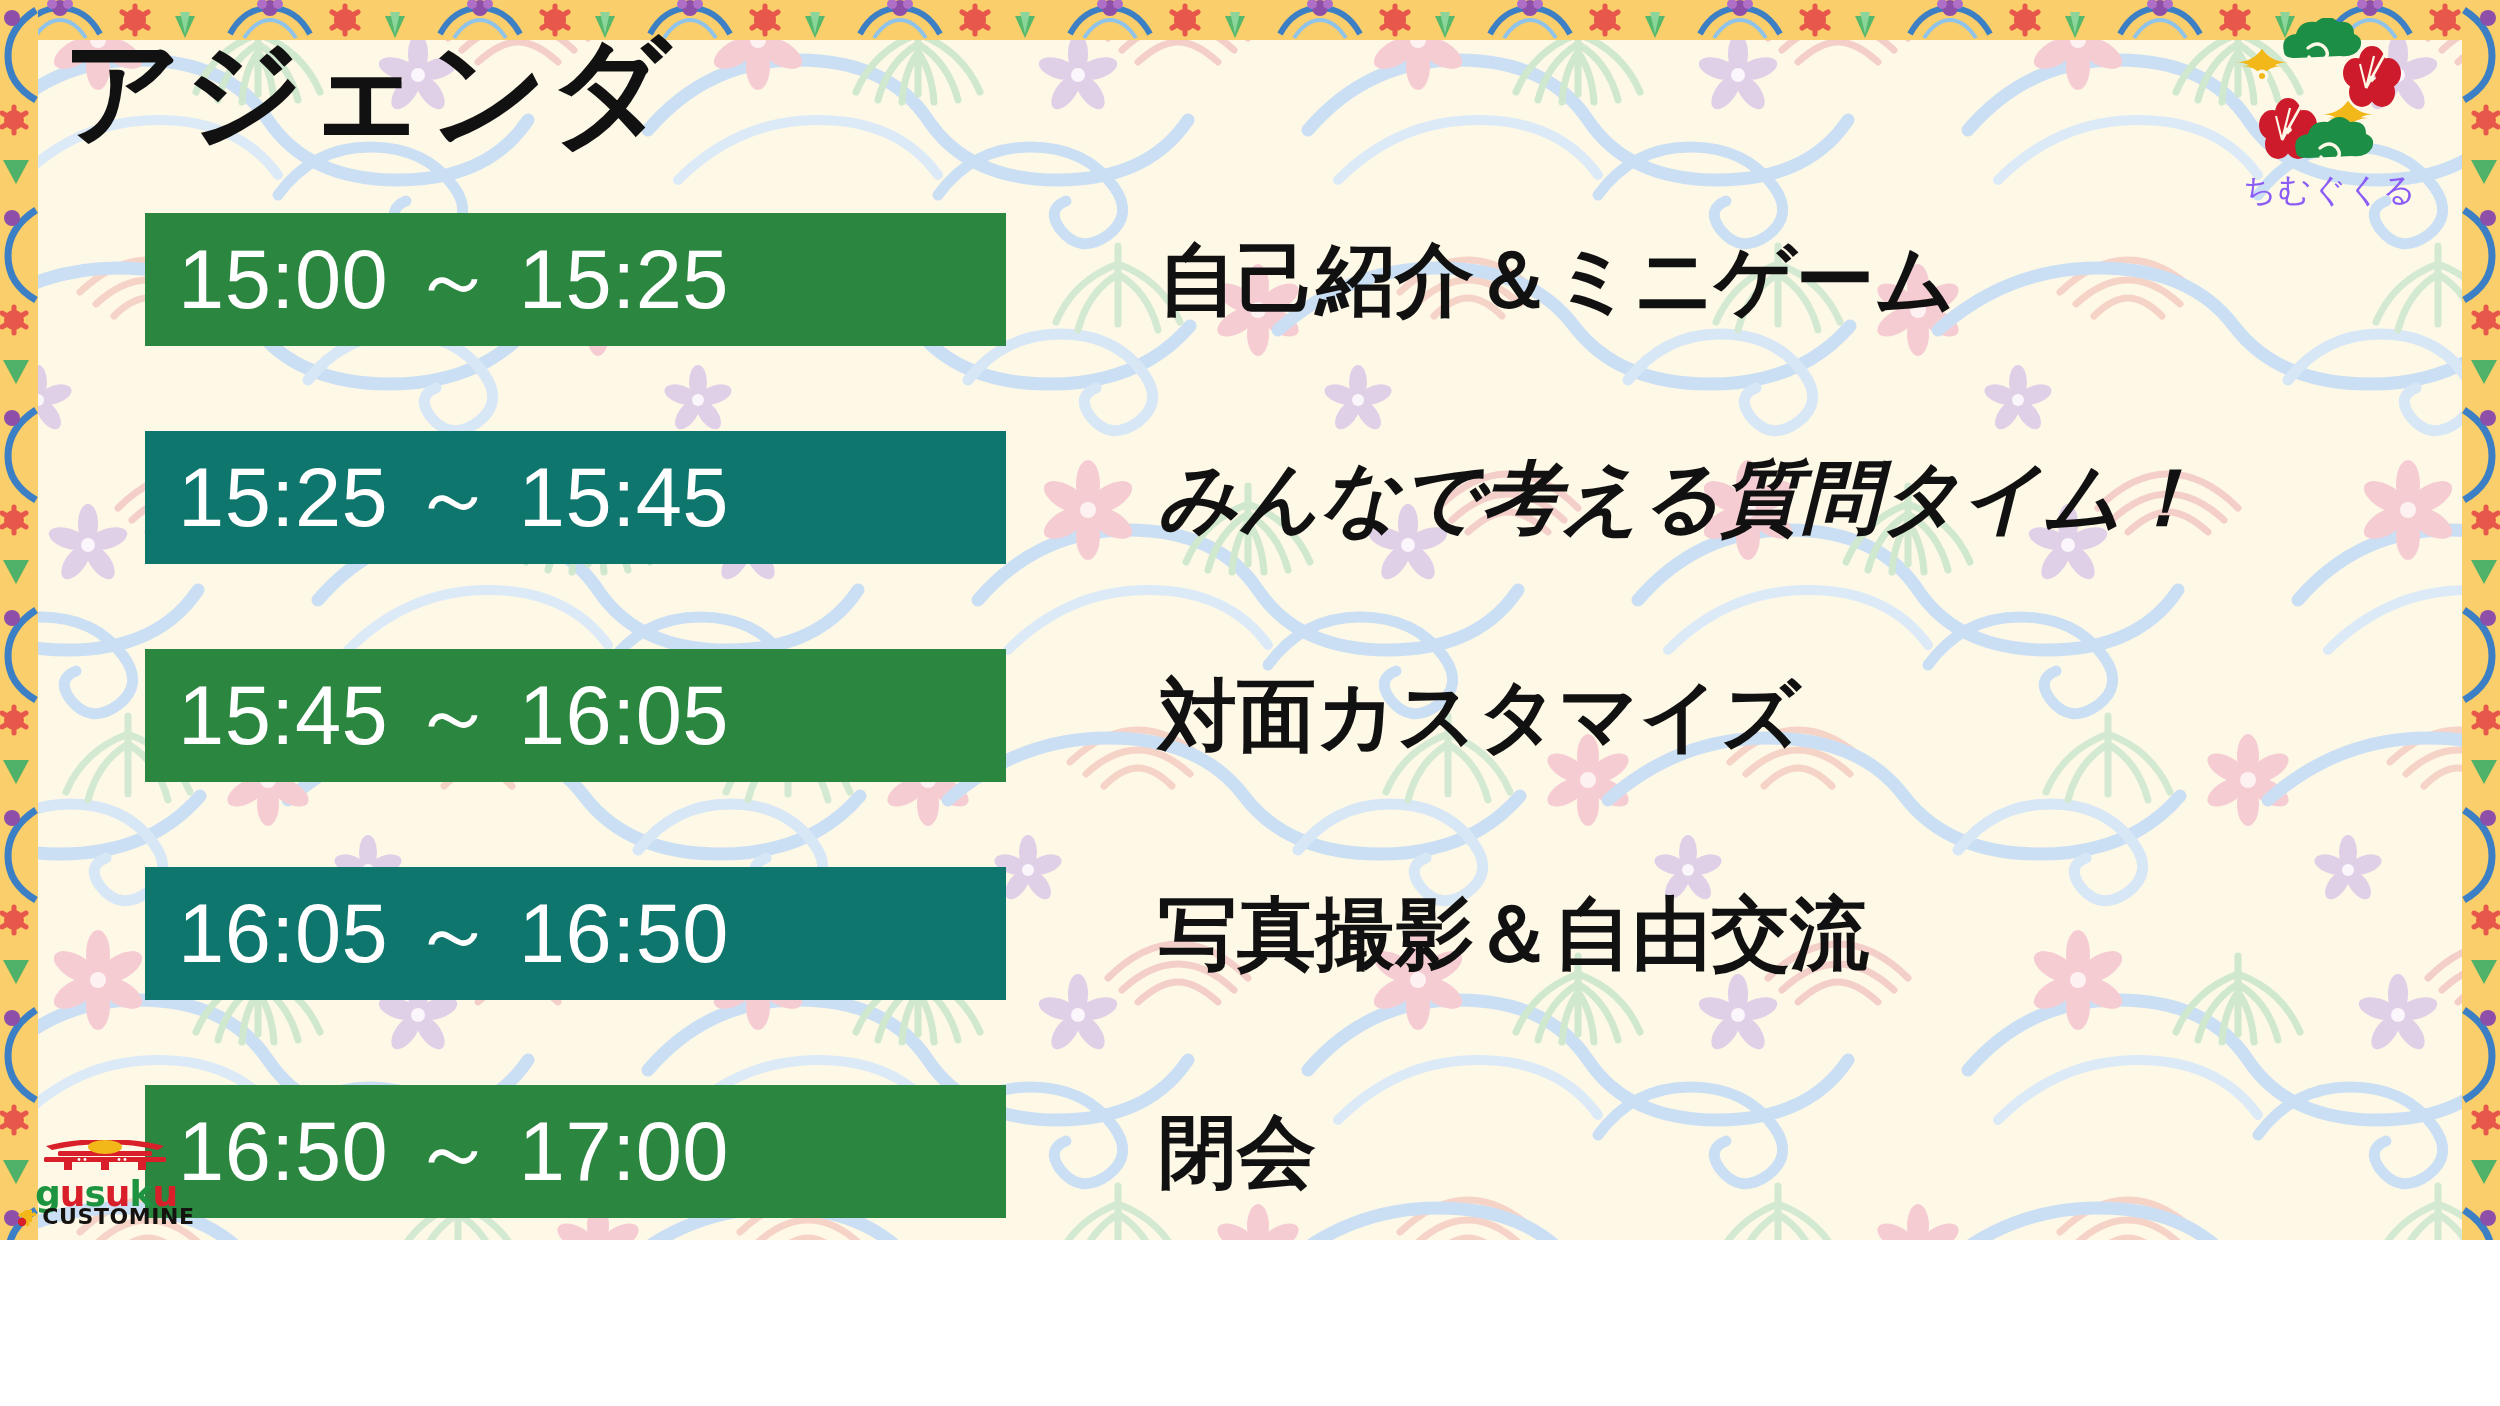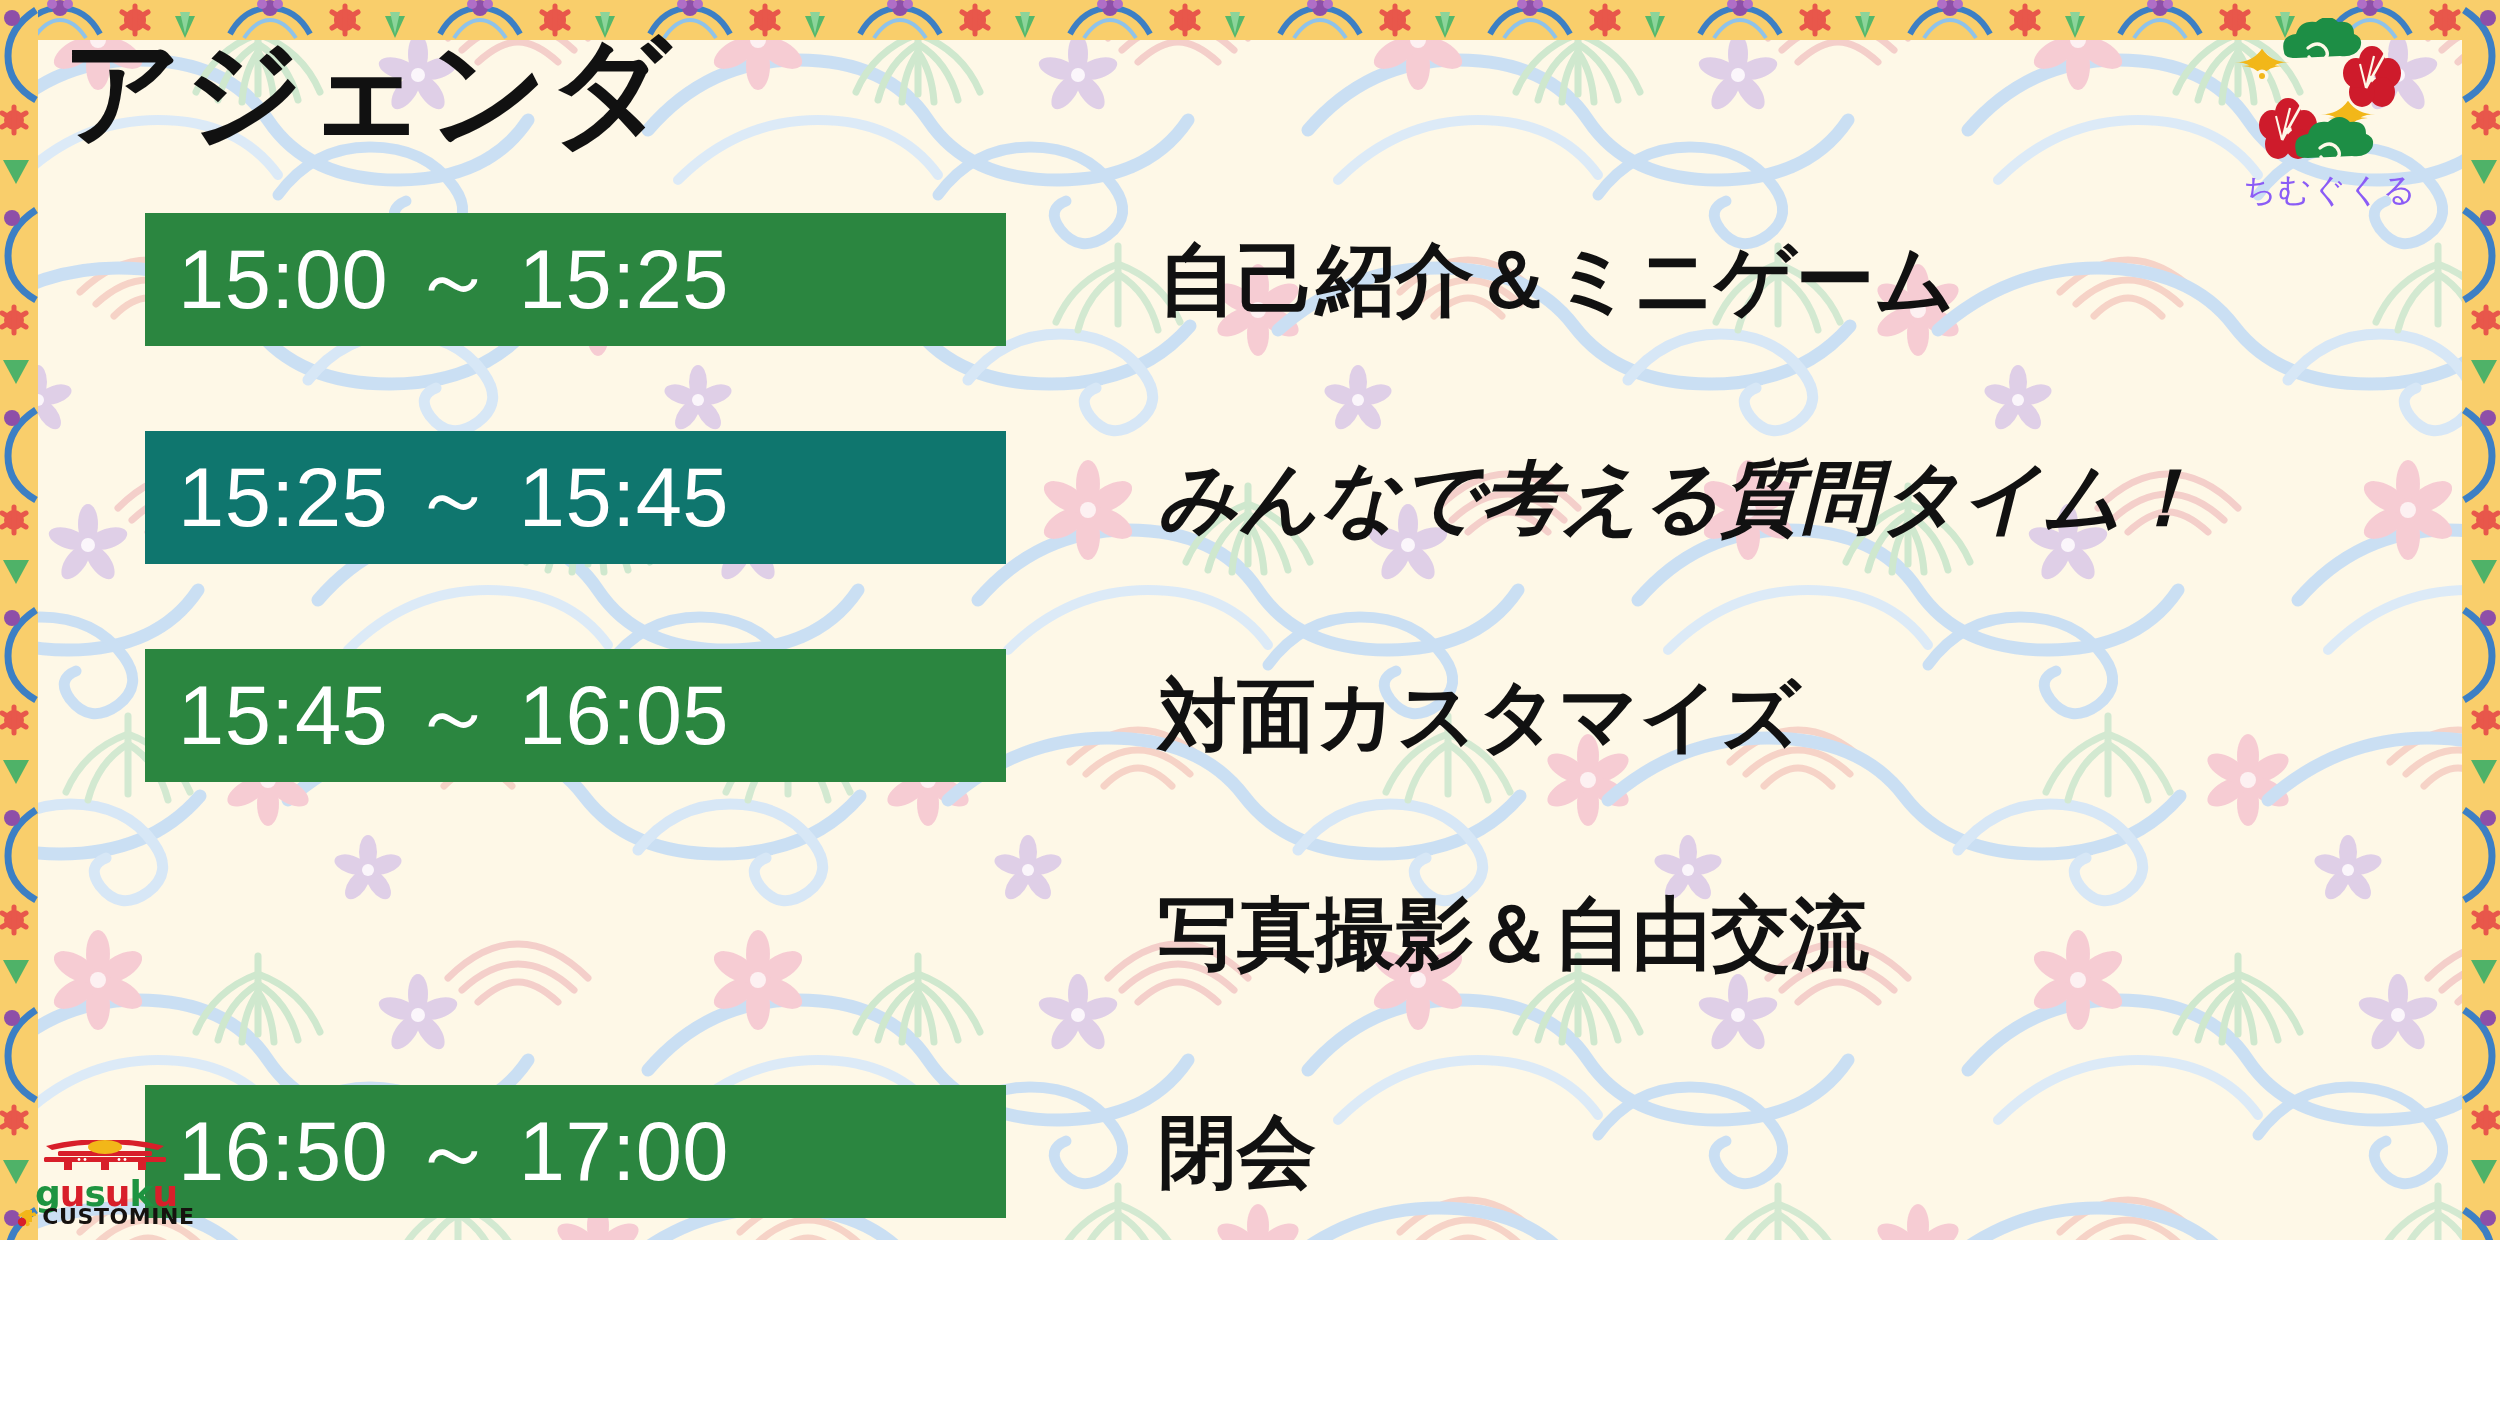--- a/index.html
+++ b/index.html
@@ -441,20 +441,23 @@
       </div>
 
       <div class="agenda-row">
         <div class="time-chip green">
           <span class="time-text">15:45 ～ 16:05</span>
         </div>
         <div class="row-desc">対面カスタマイズ</div>
       </div>
 
       <div class="agenda-row">
+        <div class="time-chip red">
+          <span class="time-text">16:05 ～ 16:50</span>
+        </div>
         <div class="row-desc">写真撮影＆自由交流</div>
       </div>
 
       <div class="agenda-row">
         <div class="time-chip green">
           <span class="time-text">16:50 ～ 17:00</span>
         </div>
         <div class="row-desc">閉会</div>
       </div>
 

